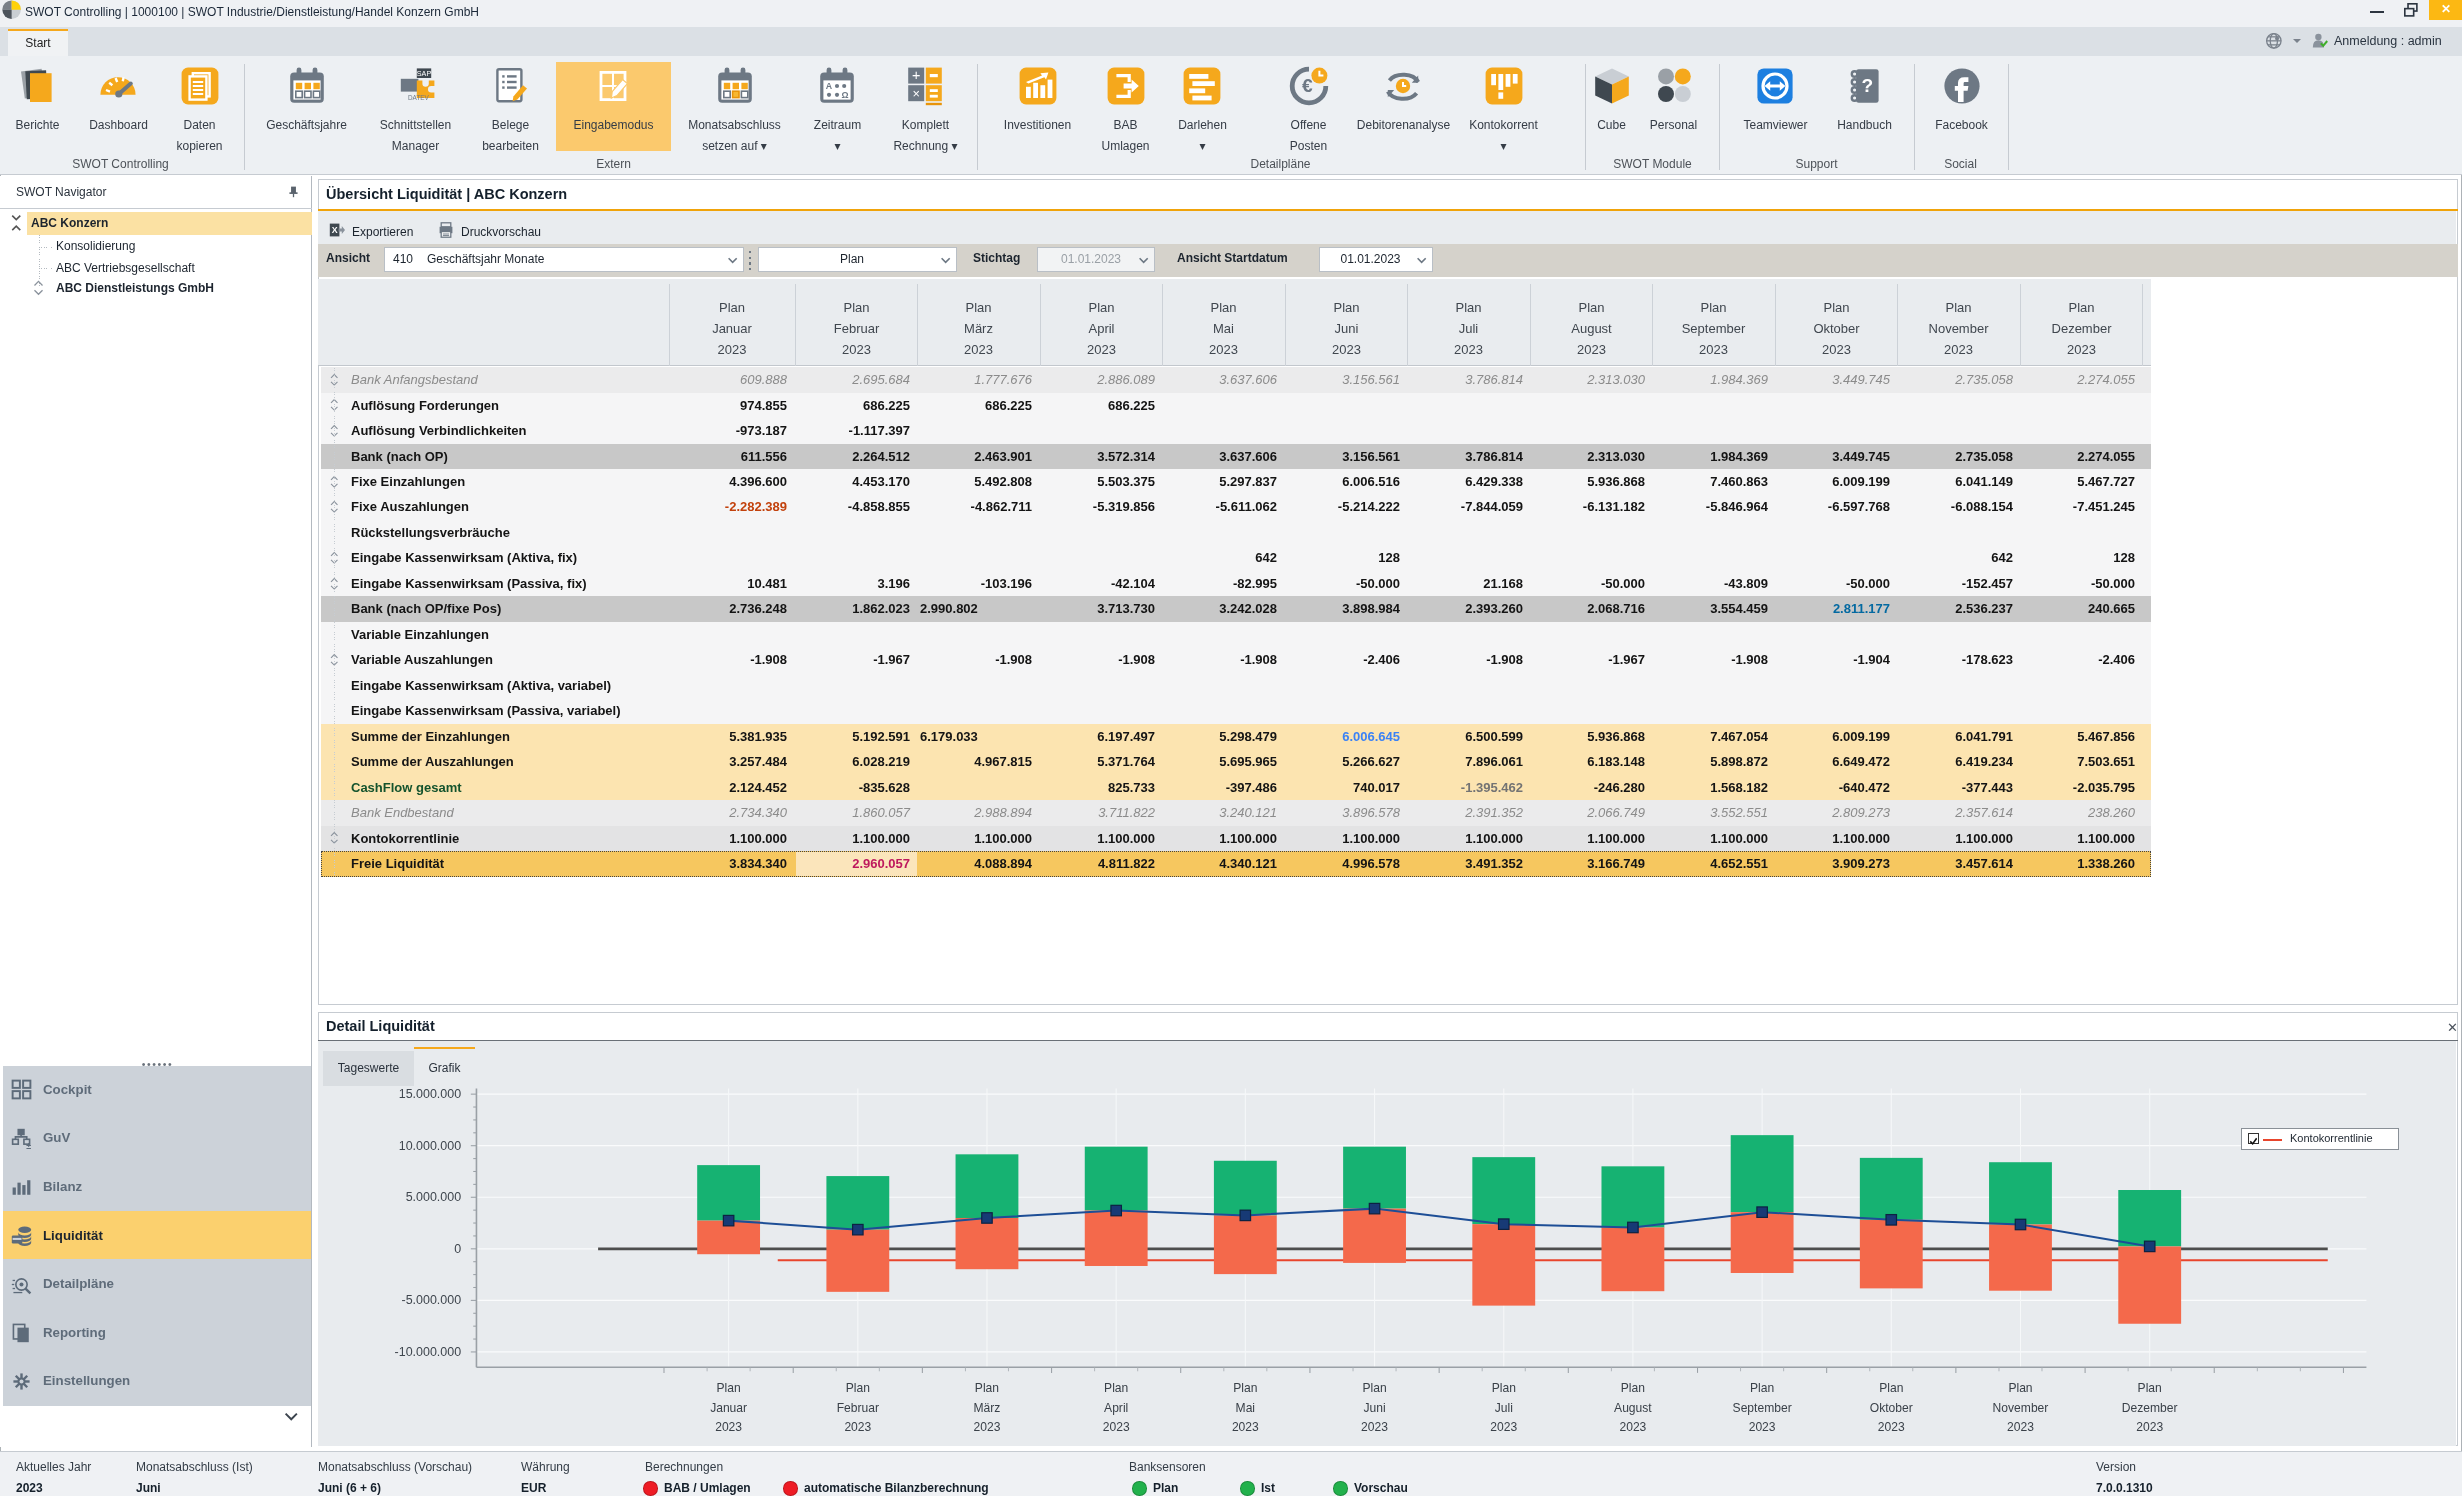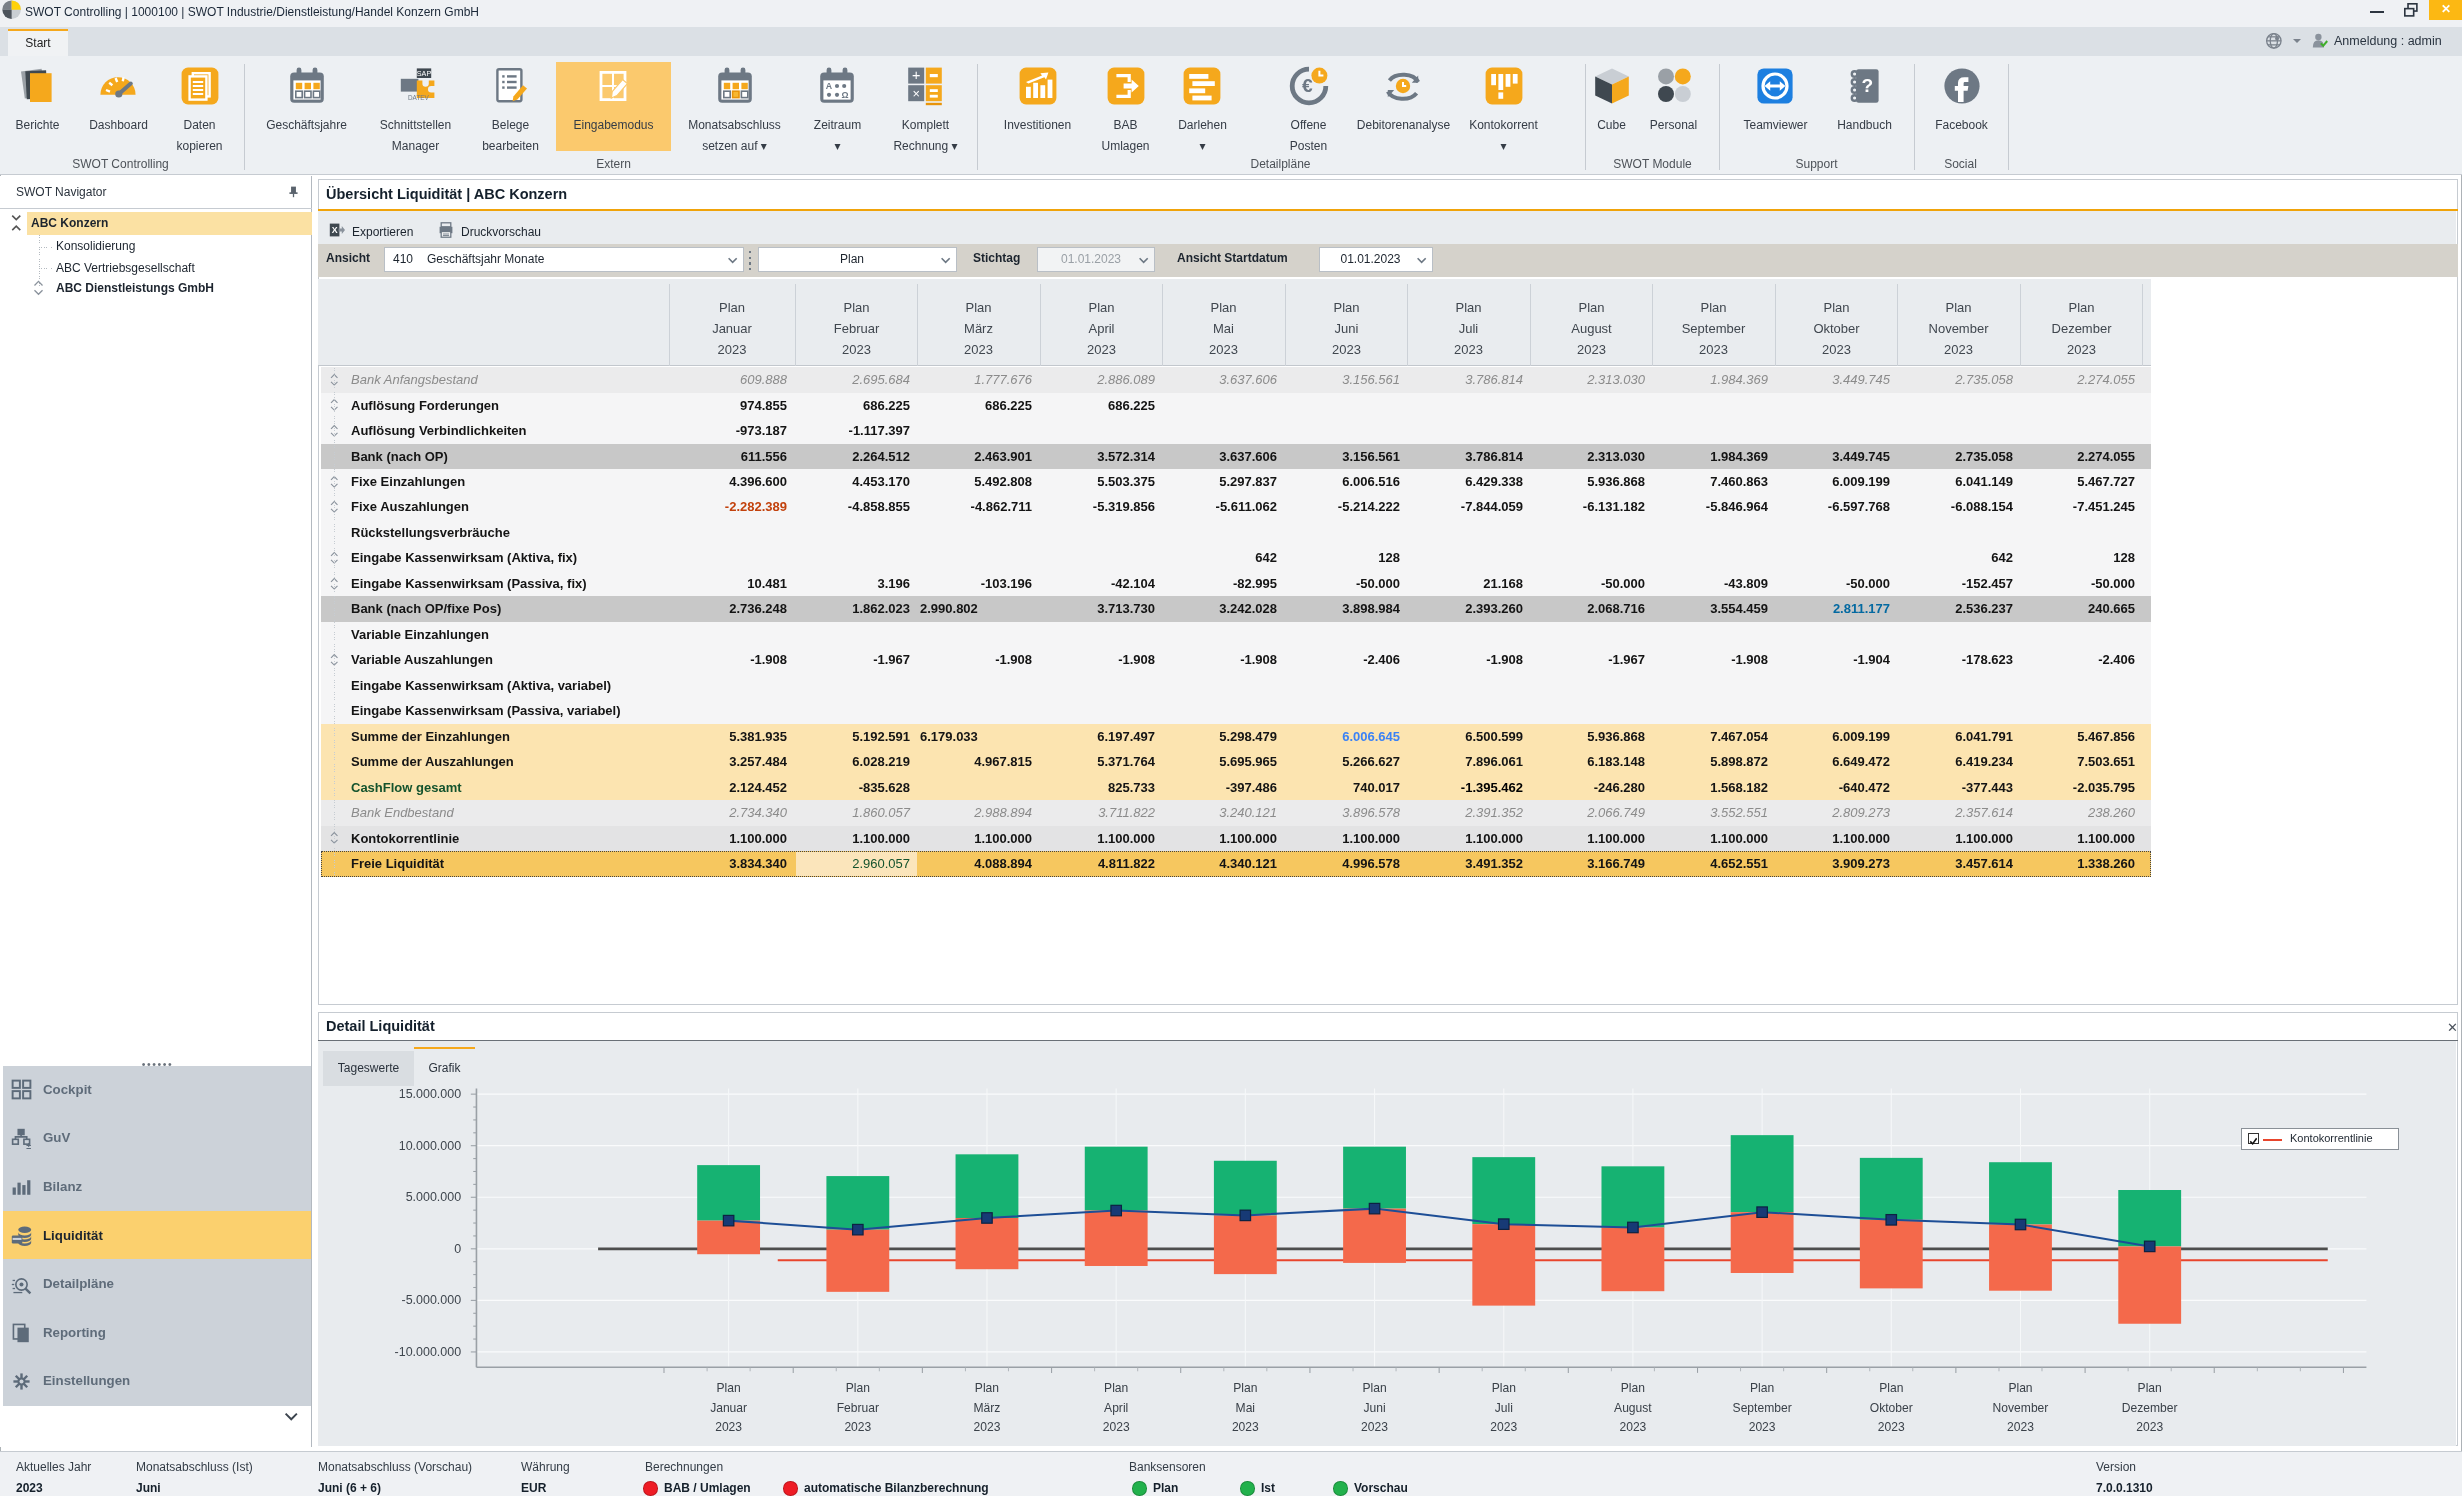--- a/index.html
+++ b/index.html
@@ -619,21 +619,21 @@
 <div class="abs" style="left:1901px;top:749px;width:112px;height:25.5px;line-height:25.5px;text-align:right;font-size:13px;white-space:nowrap;font-weight:bold;color:#141414">6.419.234</div>
 <div class="abs" style="left:2023px;top:749px;width:112px;height:25.5px;line-height:25.5px;text-align:right;font-size:13px;white-space:nowrap;font-weight:bold;color:#141414">7.503.651</div>
 <div class="abs" style="left:321px;top:775px;width:1830px;height:25.5px;background:#fce4b0;"></div>
 <span class="abs" style="left:351px;top:775px;height:25.5px;line-height:25.5px;font-size:13px;white-space:nowrap;font-weight:bold;color:#14532d">CashFlow gesamt</span>
 <div class="abs" style="left:672px;top:775px;width:115px;height:25.5px;line-height:25.5px;text-align:right;font-size:13px;white-space:nowrap;font-weight:bold;color:#141414">2.124.452</div>
 <div class="abs" style="left:798px;top:775px;width:112px;height:25.5px;line-height:25.5px;text-align:right;font-size:13px;white-space:nowrap;font-weight:bold;color:#141414">-835.628</div>
 <div class="abs" style="left:920px;top:818px;width:112px;height:25.5px;line-height:25.5px;text-align:center;font-size:12px;white-space:nowrap;font-weight:bold;color:#141414">1.211.218</div>
 <div class="abs" style="left:1043px;top:775px;width:112px;height:25.5px;line-height:25.5px;text-align:right;font-size:13px;white-space:nowrap;font-weight:bold;color:#141414">825.733</div>
 <div class="abs" style="left:1165px;top:775px;width:112px;height:25.5px;line-height:25.5px;text-align:right;font-size:13px;white-space:nowrap;font-weight:bold;color:#141414">-397.486</div>
 <div class="abs" style="left:1288px;top:775px;width:112px;height:25.5px;line-height:25.5px;text-align:right;font-size:13px;white-space:nowrap;font-weight:bold;color:#141414">740.017</div>
-<div class="abs" style="left:1411px;top:775px;width:112px;height:25.5px;line-height:25.5px;text-align:right;font-size:13px;white-space:nowrap;font-weight:bold;color:#000000">-1.395.462</div>
+<div class="abs" style="left:1411px;top:775px;width:112px;height:25.5px;line-height:25.5px;text-align:right;font-size:13px;white-space:nowrap;font-weight:bold;color:#737373">-1.395.462</div>
 <div class="abs" style="left:1533px;top:775px;width:112px;height:25.5px;line-height:25.5px;text-align:right;font-size:13px;white-space:nowrap;font-weight:bold;color:#141414">-246.280</div>
 <div class="abs" style="left:1656px;top:775px;width:112px;height:25.5px;line-height:25.5px;text-align:right;font-size:13px;white-space:nowrap;font-weight:bold;color:#141414">1.568.182</div>
 <div class="abs" style="left:1778px;top:775px;width:112px;height:25.5px;line-height:25.5px;text-align:right;font-size:13px;white-space:nowrap;font-weight:bold;color:#141414">-640.472</div>
 <div class="abs" style="left:1901px;top:775px;width:112px;height:25.5px;line-height:25.5px;text-align:right;font-size:13px;white-space:nowrap;font-weight:bold;color:#141414">-377.443</div>
 <div class="abs" style="left:2023px;top:775px;width:112px;height:25.5px;line-height:25.5px;text-align:right;font-size:13px;white-space:nowrap;font-weight:bold;color:#141414">-2.035.795</div>
 <div class="abs" style="left:321px;top:800px;width:1830px;height:25.5px;background:#ebebec;"></div>
 <span class="abs" style="left:351px;top:800px;height:25.5px;line-height:25.5px;font-size:13px;white-space:nowrap;font-style:italic;color:#8b8b8b;font-weight:normal">Bank Endbestand</span>
 <div class="abs" style="left:672px;top:800px;width:115px;height:25.5px;line-height:25.5px;text-align:right;font-size:13px;white-space:nowrap;font-style:italic;color:#8b8b8b;font-weight:normal">2.734.340</div>
 <div class="abs" style="left:798px;top:800px;width:112px;height:25.5px;line-height:25.5px;text-align:right;font-size:13px;white-space:nowrap;font-style:italic;color:#8b8b8b;font-weight:normal">1.860.057</div>
 <div class="abs" style="left:920px;top:800px;width:112px;height:25.5px;line-height:25.5px;text-align:right;font-size:13px;white-space:nowrap;font-style:italic;color:#8b8b8b;font-weight:normal">2.988.894</div>
@@ -661,21 +661,21 @@
 <div class="abs" style="left:1411px;top:826px;width:112px;height:25.5px;line-height:25.5px;text-align:right;font-size:13px;white-space:nowrap;font-weight:bold;color:#141414">1.100.000</div>
 <div class="abs" style="left:1533px;top:826px;width:112px;height:25.5px;line-height:25.5px;text-align:right;font-size:13px;white-space:nowrap;font-weight:bold;color:#141414">1.100.000</div>
 <div class="abs" style="left:1656px;top:826px;width:112px;height:25.5px;line-height:25.5px;text-align:right;font-size:13px;white-space:nowrap;font-weight:bold;color:#141414">1.100.000</div>
 <div class="abs" style="left:1778px;top:826px;width:112px;height:25.5px;line-height:25.5px;text-align:right;font-size:13px;white-space:nowrap;font-weight:bold;color:#141414">1.100.000</div>
 <div class="abs" style="left:1901px;top:826px;width:112px;height:25.5px;line-height:25.5px;text-align:right;font-size:13px;white-space:nowrap;font-weight:bold;color:#141414">1.100.000</div>
 <div class="abs" style="left:2023px;top:826px;width:112px;height:25.5px;line-height:25.5px;text-align:right;font-size:13px;white-space:nowrap;font-weight:bold;color:#141414">1.100.000</div>
 <div class="abs" style="left:321px;top:851px;width:1830px;height:25.5px;background:#f6c75f;outline:1.2px dotted #444;outline-offset:-1.2px;"></div>
 <div class="abs" style="left:796px;top:852px;width:121px;height:24px;background:#fbe5bb"></div>
 <span class="abs" style="left:351px;top:851px;height:25.5px;line-height:25.5px;font-size:13px;white-space:nowrap;font-weight:bold;color:#141414">Freie Liquidität</span>
 <div class="abs" style="left:672px;top:851px;width:115px;height:25.5px;line-height:25.5px;text-align:right;font-size:13px;white-space:nowrap;font-weight:bold;color:#141414">3.834.340</div>
-<div class="abs" style="left:798px;top:851px;width:112px;height:25.5px;line-height:25.5px;text-align:right;font-size:13px;white-space:nowrap;font-weight:normal;color:#14532d">2.960.057</div>
+<div class="abs" style="left:798px;top:851px;width:112px;height:25.5px;line-height:25.5px;text-align:right;font-size:13px;white-space:nowrap;font-weight:bold;color:#be185d">2.960.057</div>
 <div class="abs" style="left:920px;top:851px;width:112px;height:25.5px;line-height:25.5px;text-align:right;font-size:13px;white-space:nowrap;font-weight:bold;color:#141414">4.088.894</div>
 <div class="abs" style="left:1043px;top:851px;width:112px;height:25.5px;line-height:25.5px;text-align:right;font-size:13px;white-space:nowrap;font-weight:bold;color:#141414">4.811.822</div>
 <div class="abs" style="left:1165px;top:851px;width:112px;height:25.5px;line-height:25.5px;text-align:right;font-size:13px;white-space:nowrap;font-weight:bold;color:#141414">4.340.121</div>
 <div class="abs" style="left:1288px;top:851px;width:112px;height:25.5px;line-height:25.5px;text-align:right;font-size:13px;white-space:nowrap;font-weight:bold;color:#141414">4.996.578</div>
 <div class="abs" style="left:1411px;top:851px;width:112px;height:25.5px;line-height:25.5px;text-align:right;font-size:13px;white-space:nowrap;font-weight:bold;color:#141414">3.491.352</div>
 <div class="abs" style="left:1533px;top:851px;width:112px;height:25.5px;line-height:25.5px;text-align:right;font-size:13px;white-space:nowrap;font-weight:bold;color:#141414">3.166.749</div>
 <div class="abs" style="left:1656px;top:851px;width:112px;height:25.5px;line-height:25.5px;text-align:right;font-size:13px;white-space:nowrap;font-weight:bold;color:#141414">4.652.551</div>
 <div class="abs" style="left:1778px;top:851px;width:112px;height:25.5px;line-height:25.5px;text-align:right;font-size:13px;white-space:nowrap;font-weight:bold;color:#141414">3.909.273</div>
 <div class="abs" style="left:1901px;top:851px;width:112px;height:25.5px;line-height:25.5px;text-align:right;font-size:13px;white-space:nowrap;font-weight:bold;color:#141414">3.457.614</div>
 <div class="abs" style="left:2023px;top:851px;width:112px;height:25.5px;line-height:25.5px;text-align:right;font-size:13px;white-space:nowrap;font-weight:bold;color:#141414">1.338.260</div>

